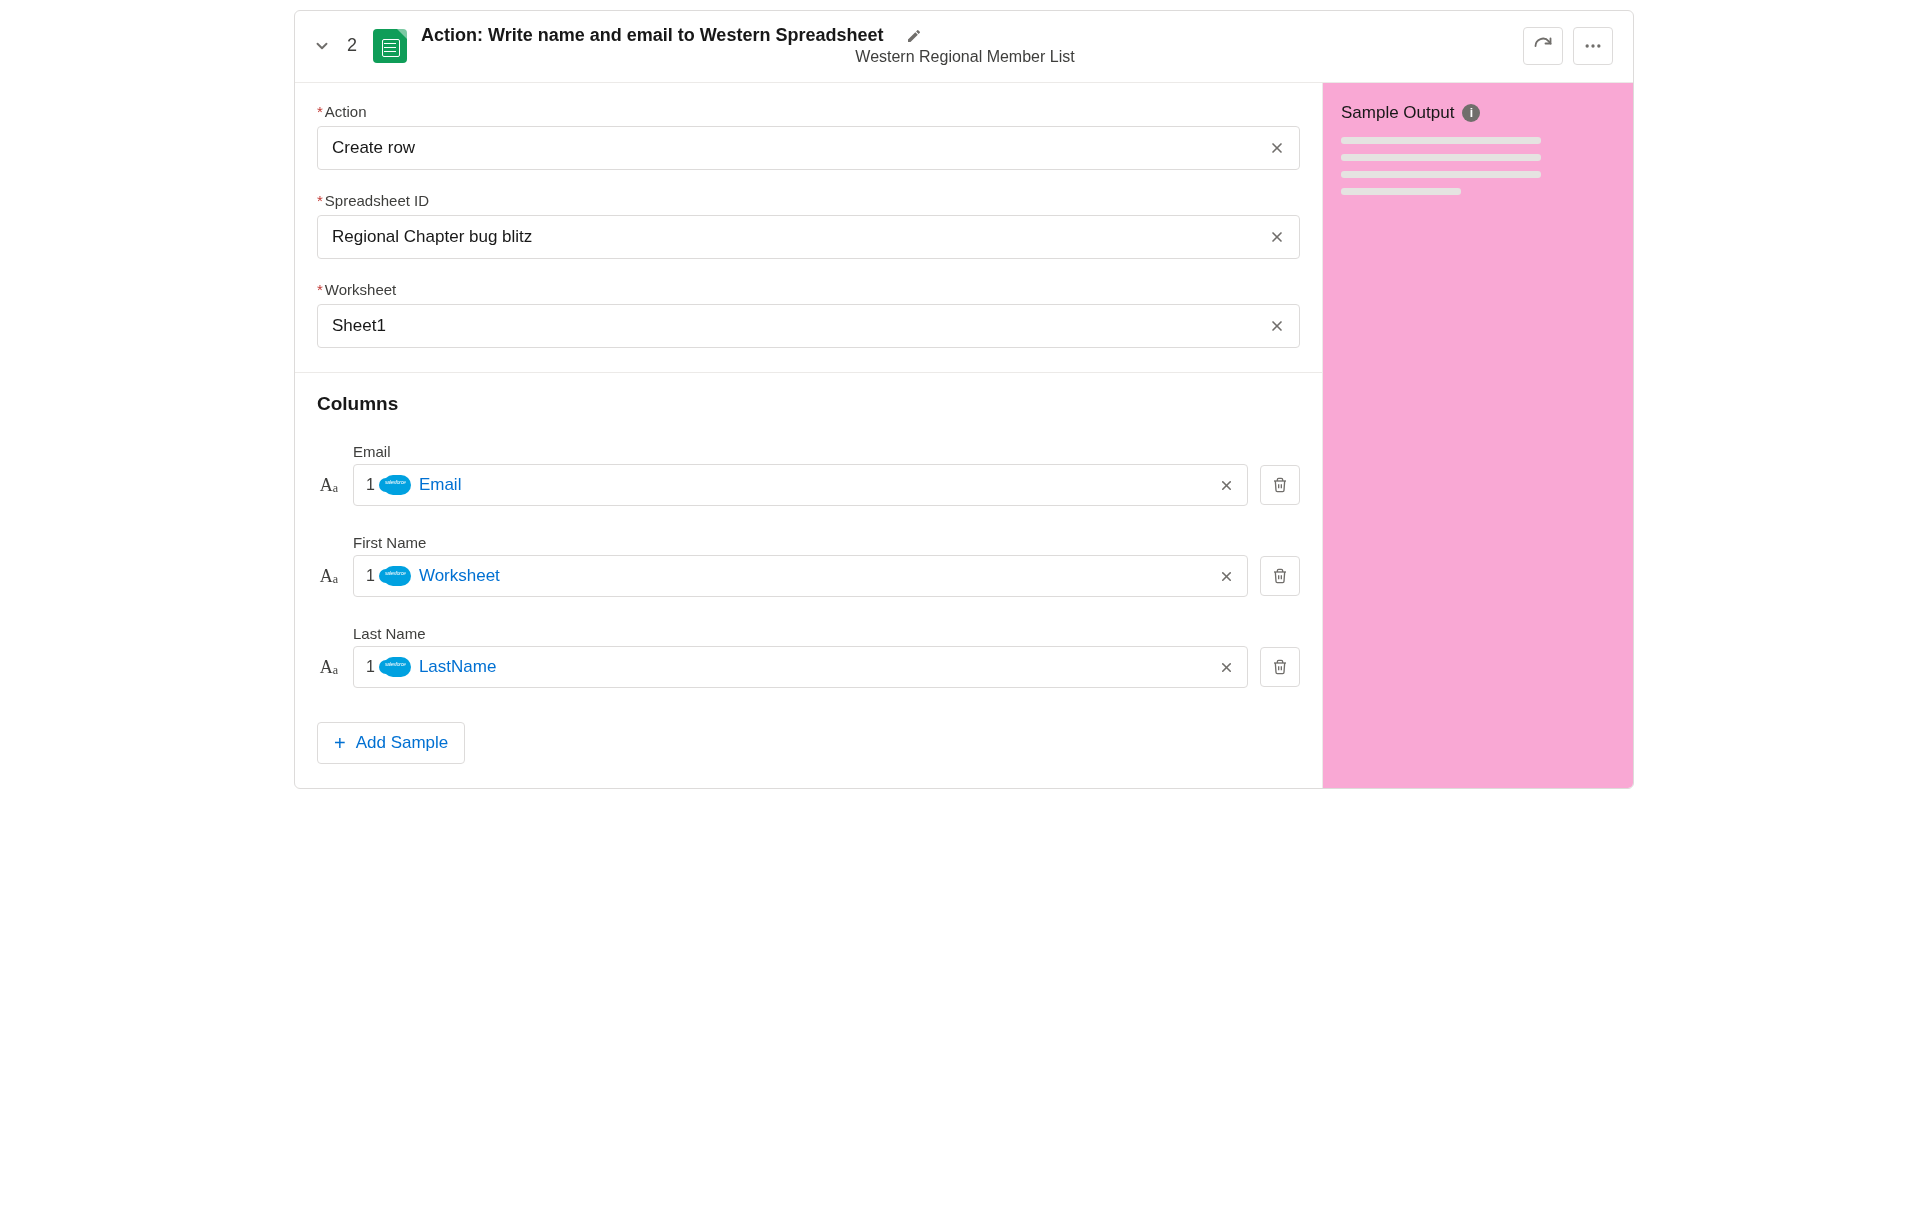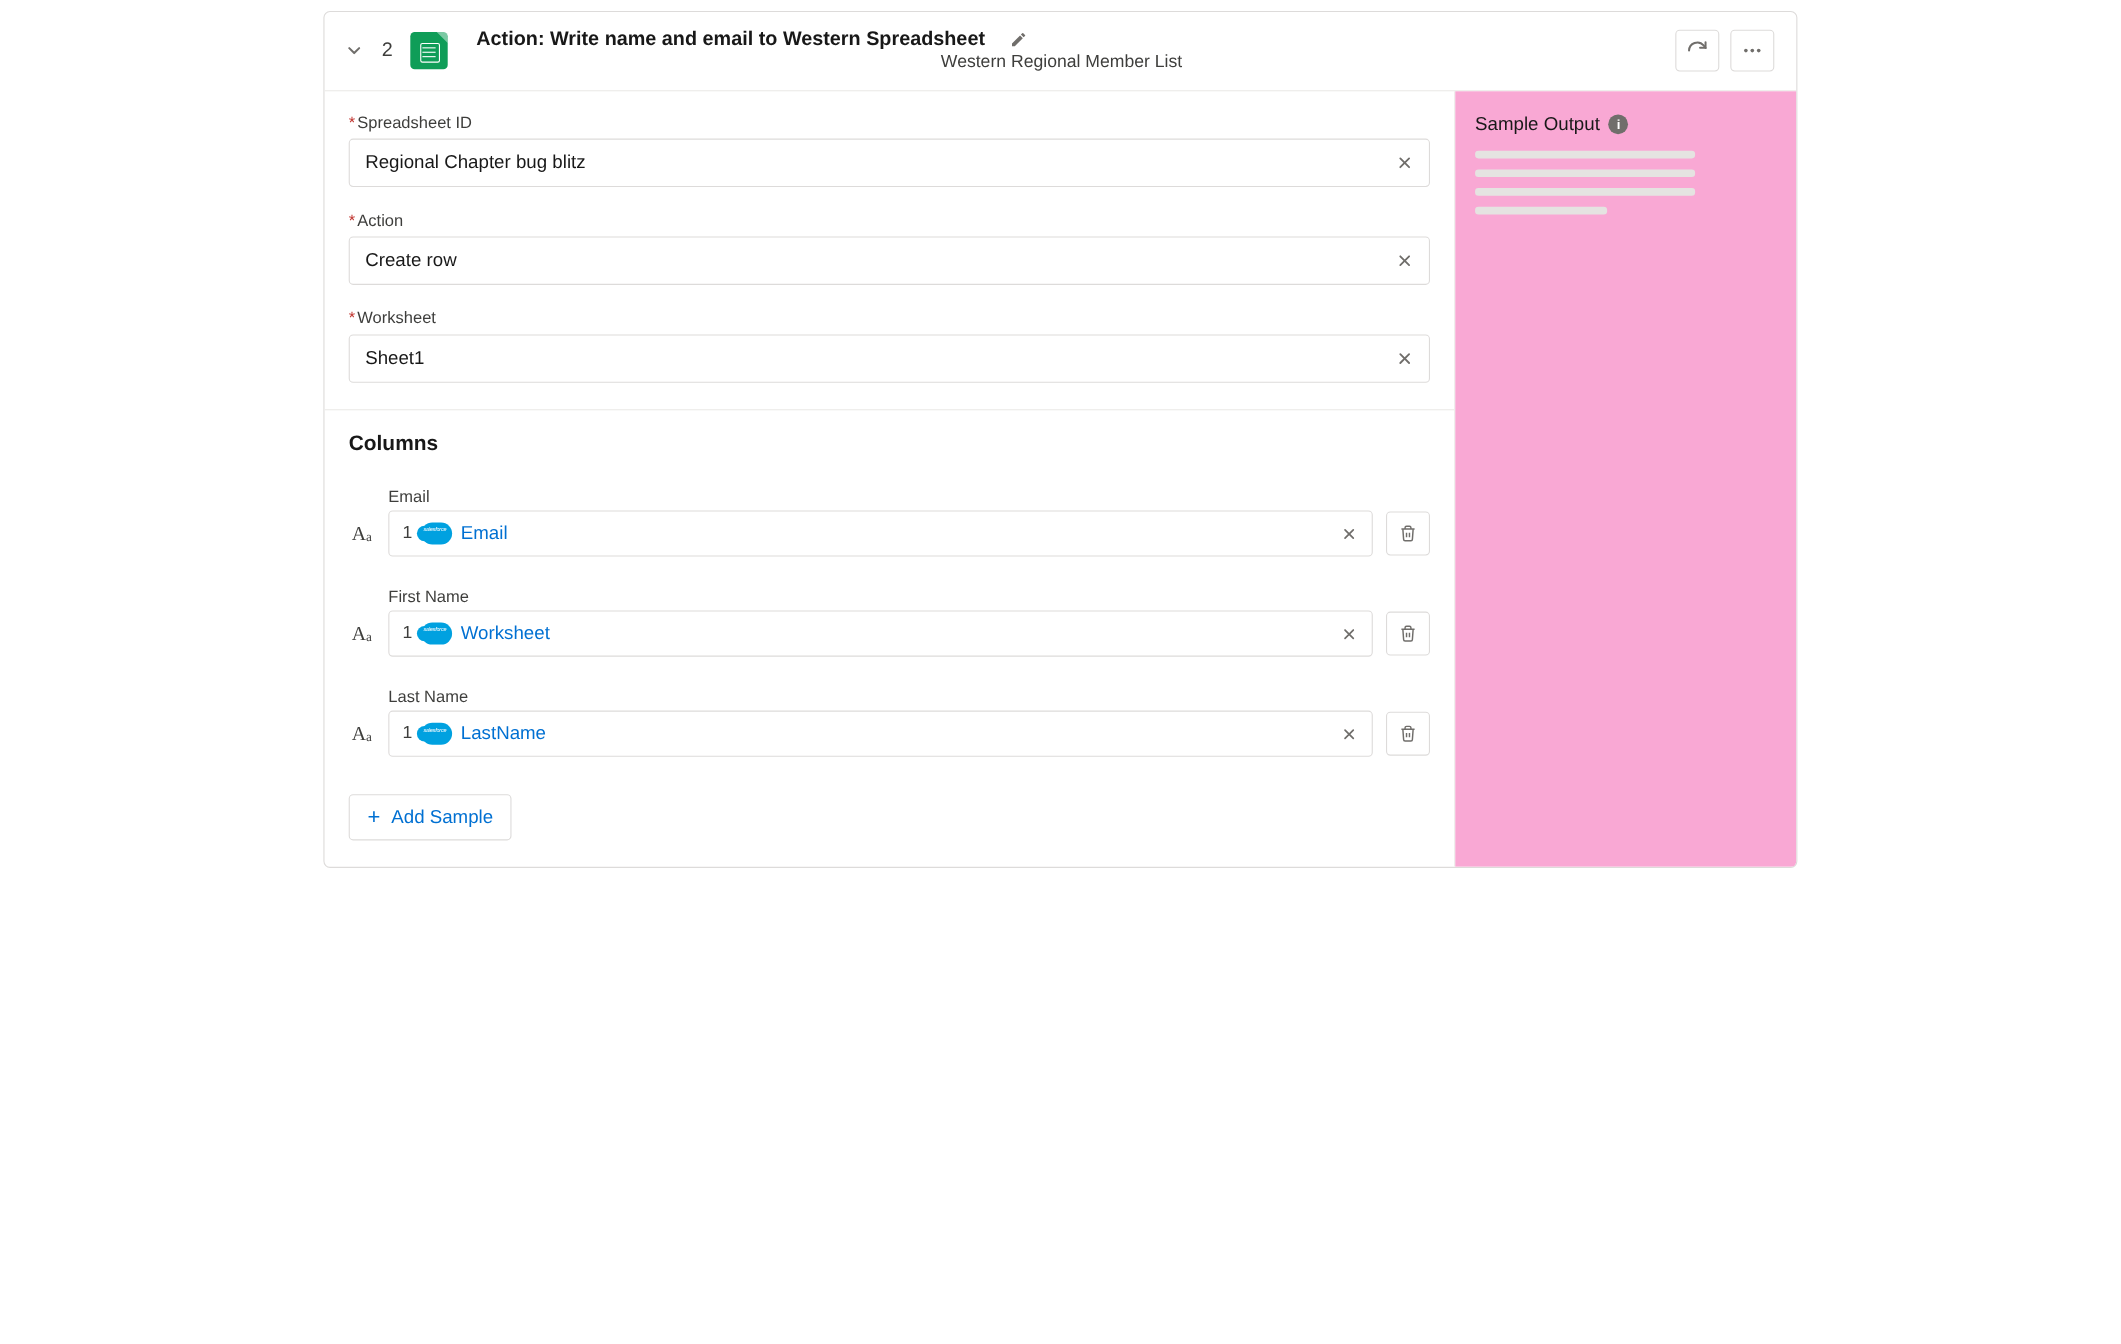--- a/index.html
+++ b/index.html
@@ -56,21 +56,21 @@
   top:18px;left:11px;
   box-shadow: 0 -4px 0 #fff, 0 4px 0 #fff;
 }
 .app-icon .fold{
   position:absolute;top:0;right:0;
   width:0;height:0;
   border-top:10px solid rgba(255,255,255,0.45);
   border-left:10px solid transparent;
 }
 .header-titles { flex: 1; }
-.header-title-row{display:flex;align-items:center;gap:23px;margin-left:12px;}
+.header-title-row{display:flex;align-items:center;gap:23px;}
 .header-title {
   font-size: 18px;
   font-weight: 700;
   color: #181818;
 }
 .edit-pencil { color: #706e6b; cursor:pointer; }
 .header-sub {
   font-size: 16px;
   color: #3e3e3c;
   margin-top: 2px;
@@ -260,36 +260,36 @@
       </div>
     </div>
   </div>
 
   <div class="body-row">
     <div class="main-pane">
 
       <div class="section fields-top">
 
         <div class="form-group">
-          <label class="form-label"><span class="req">*</span><span>Spreadsheet ID</span></label>
+          <label class="form-label"><span class="req">*</span><span>Action</span></label>
           <div class="combo">
-            <span>Regional Chapter bug blitz</span>
+            <span>Create row</span>
             <span class="clear-x">
               <svg width="16" height="16" viewBox="0 0 24 24" stroke="currentColor" stroke-width="2.5" stroke-linecap="round">
                   <line x1="6" y1="6" x2="18" y2="18"></line>
                   <line x1="18" y1="6" x2="6" y2="18"></line>
                 </svg>
             </span>
           </div>
         </div>
 
         <div class="form-group">
-          <label class="form-label"><span class="req">*</span><span>Action</span></label>
+          <label class="form-label"><span class="req">*</span><span>Spreadsheet ID</span></label>
           <div class="combo">
-            <span>Create row</span>
+            <span>Regional Chapter bug blitz</span>
             <span class="clear-x">
               <svg width="16" height="16" viewBox="0 0 24 24" stroke="currentColor" stroke-width="2.5" stroke-linecap="round">
                   <line x1="6" y1="6" x2="18" y2="18"></line>
                   <line x1="18" y1="6" x2="6" y2="18"></line>
                 </svg>
             </span>
           </div>
         </div>
 
         <div class="form-group">

